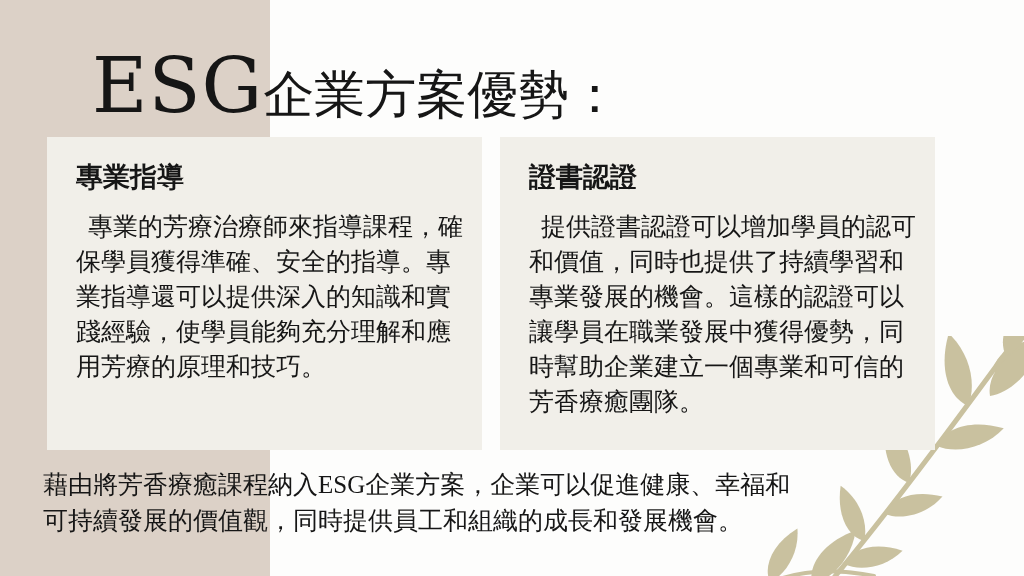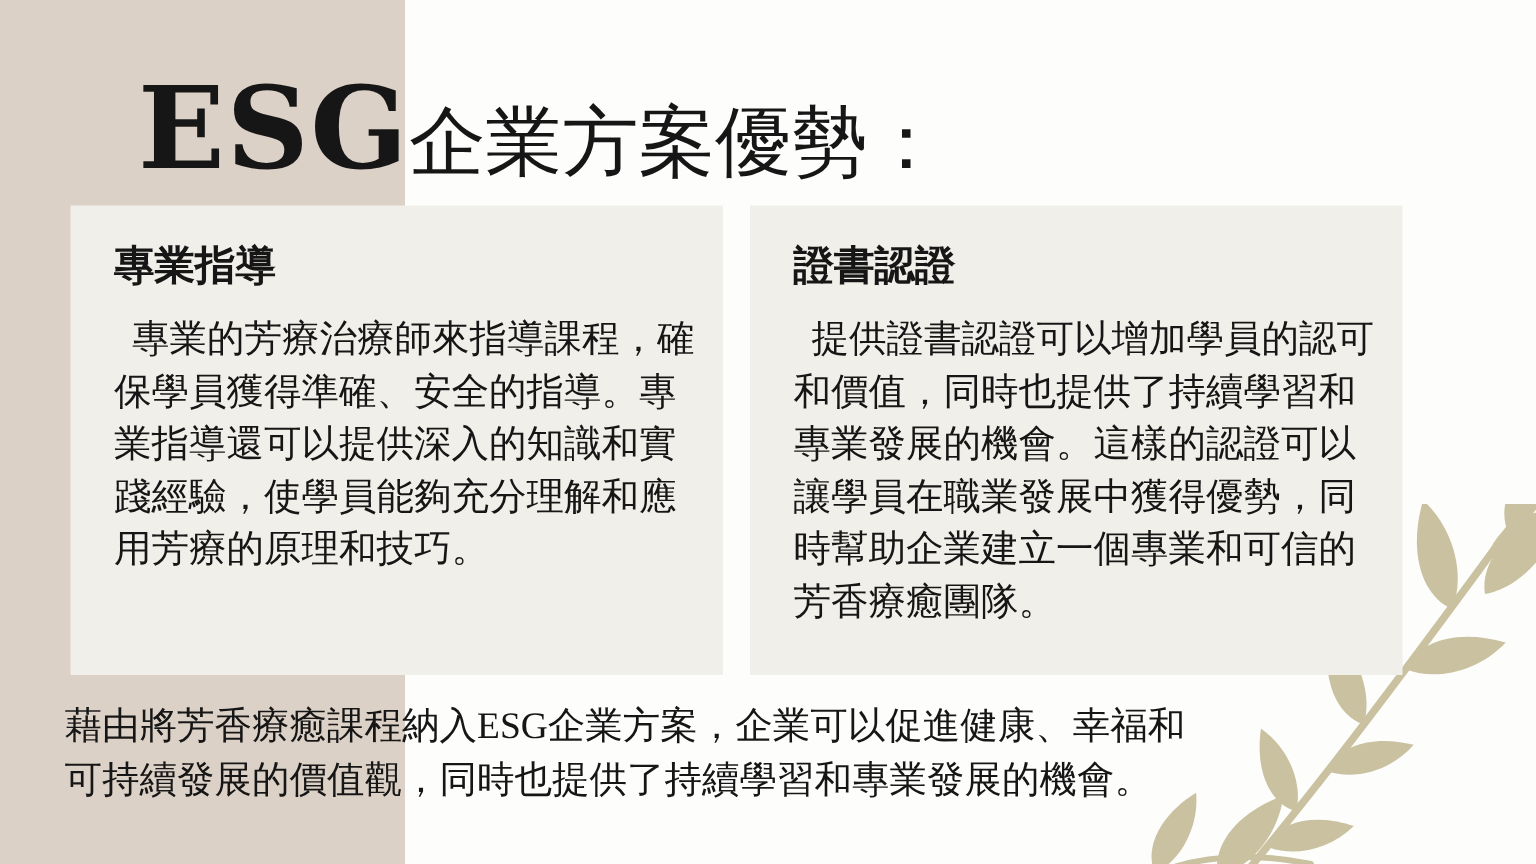--- a/index.html
+++ b/index.html
@@ -13,21 +13,21 @@
     position:absolute; left:0; top:0; width:270px; height:576px;
     background: var(--accent-stripe,#DCD1C7);
   }
   .leaf-branch { position:absolute; right:0; bottom:0; width:270px; height:240px; z-index:1; }
   .title {
     position:absolute; left:92px; top:48px; margin:0; z-index:3;
     font-size:0; font-weight:400; white-space:nowrap;
   }
   .title-latin {
     font-family:"DejaVu Serif","Liberation Serif",serif;
-    font-size:76px; line-height:1; letter-spacing:1px; font-weight:700;
+    font-size:76px; line-height:1; letter-spacing:1px; font-weight:400;
   }
   .title-cjk {
     font-family:"Liberation Sans","DejaVu Sans",sans-serif;
     font-size:51px; line-height:1; font-weight:500; letter-spacing:0;text-align:center;
   }
   .card {
     position:absolute; top:137px; width:435px; height:313px; z-index:2;
     background: var(--card-bg,#F1EFE9);
     box-sizing:border-box; padding:26px 18px 0 29px;
   }
@@ -77,15 +77,15 @@
   <section class="card card--right">
     <h2 class="card__heading">證書認證</h2>
     <p class="card__body">提供證書認證可以增加學員的認可和價值，同時也提供了持續學習和專業發展的機會。這樣的認證可以讓學員在職業發展中獲得優勢，同時幫助企業建立一個專業和可信的芳香療癒團隊。</p>
   </section>
 
   <section class="card card--left">
     <h2 class="card__heading">專業指導</h2>
     <p class="card__body">專業的芳療治療師來指導課程，確保學員獲得準確、安全的指導。專業指導還可以提供深入的知識和實踐經驗，使學員能夠充分理解和應用芳療的原理和技巧。</p>
   </section>
 
-  <p class="footer-text">藉由將芳香療癒課程納入ESG企業方案，企業可以促進健康、幸福和可持續發展的價值觀，同時也提供了持續學習和專業發展的機會。</p>
+  <p class="footer-text">藉由將芳香療癒課程納入ESG企業方案，企業可以促進健康、幸福和可持續發展的價值觀，同時提供員工和組織的成長和發展機會。</p>
 
 </div>
 
 </body></html>

